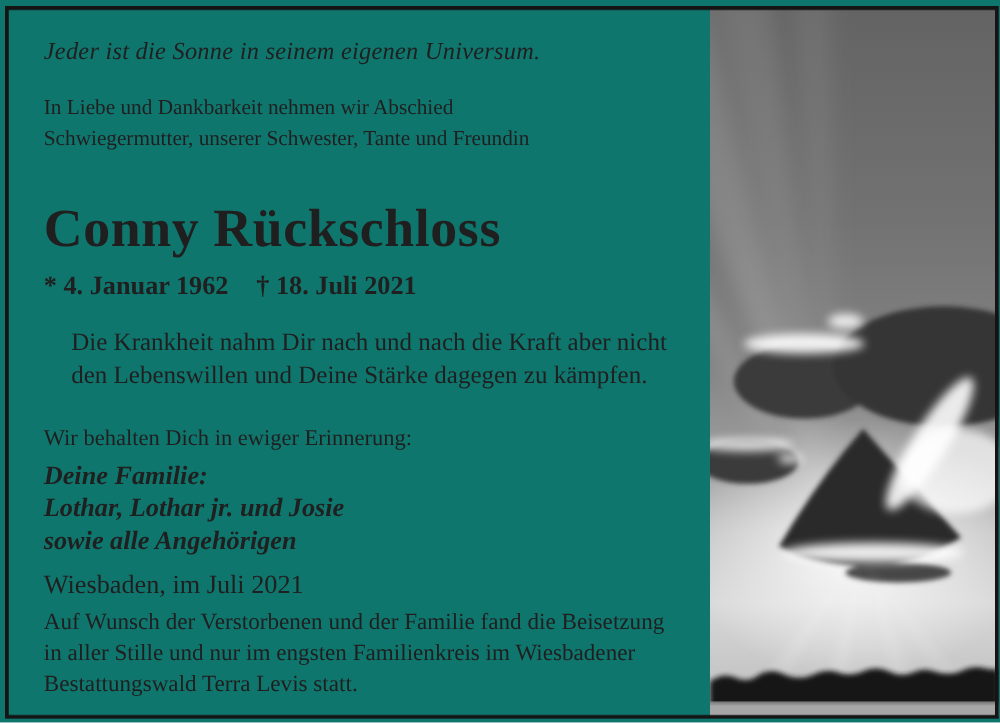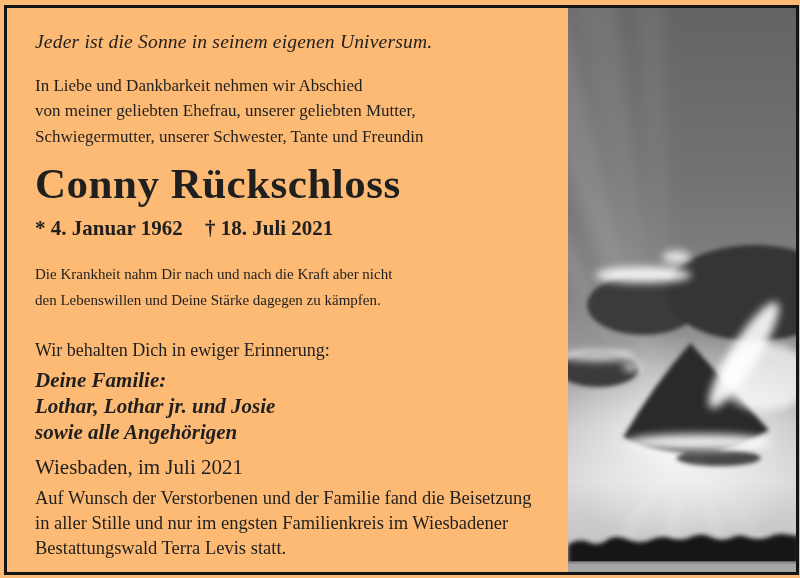--- a/index.html
+++ b/index.html
@@ -1,38 +1,38 @@
 <!DOCTYPE html>
 <html><head>
 <meta charset="utf-8">
 <style>
   html,body{margin:0;padding:0;background:#ffffff;}
   .page{
     position:relative;
     width:800px;height:578px;
-    background:#fdba74;
+    background:#0f766e;
     font-family:"Liberation Serif", serif;
     color:#1f1f1f;
     overflow:hidden;
   }
   .frame{
     position:absolute;
     top:5px;left:4px;right:1px;bottom:3px;
     border:3px solid #141414;
     pointer-events:none;
     z-index:5;
   }
   .textcol{position:absolute;left:35px;top:0;width:525px;z-index:2;}
   .abs{position:absolute;left:0;white-space:nowrap;}
   .quote{top:31px;font-style:italic;font-size:19.5px;letter-spacing:.2px;}
   .p1{top:73px;font-size:17px;line-height:25.4px;}
   .deceased-name{top:162px;font-size:43px;font-weight:bold;letter-spacing:.5px;line-height:1;}
   .dates{top:216px;font-size:21px;font-weight:bold;}
   .dates .birth{display:inline-block;width:170px;}
-  .p2{top:262px;font-size:15px;line-height:25.8px;}
+  .p2{top:262px;font-size:20px;line-height:25.8px;margin-left:22px;}
   .p3{top:340px;font-size:18px;}
   .family{top:367px;font-size:21px;font-weight:bold;line-height:26px;font-style:italic;}
   .city{top:455px;font-size:21px;}
   .p4{top:486px;font-size:18.5px;line-height:25px;}
   .photo{
     position:absolute;
     left:568px;top:5px;width:231px;height:568px;
     z-index:1;
   }
   .photo svg{display:block;width:100%;height:100%;}
@@ -43,21 +43,20 @@
 <div class="page">
 
   <div class="frame"></div>
 
   <div class="textcol">
 
     <div class="abs quote">Jeder ist die Sonne in seinem eigenen Universum.</div>
 
     <div class="abs p1">
       <div>In Liebe und Dankbarkeit nehmen wir Abschied</div>
-      <div>von meiner geliebten Ehefrau, unserer geliebten Mutter,</div>
       <div>Schwiegermutter, unserer Schwester, Tante und Freundin</div>
     </div>
 
     <div class="abs deceased-name">Conny Rückschloss</div>
 
     <div class="abs dates">
       <span class="birth">* 4. Januar 1962</span><span>† 18. Juli 2021</span>
     </div>
 
     <div class="abs p2">

